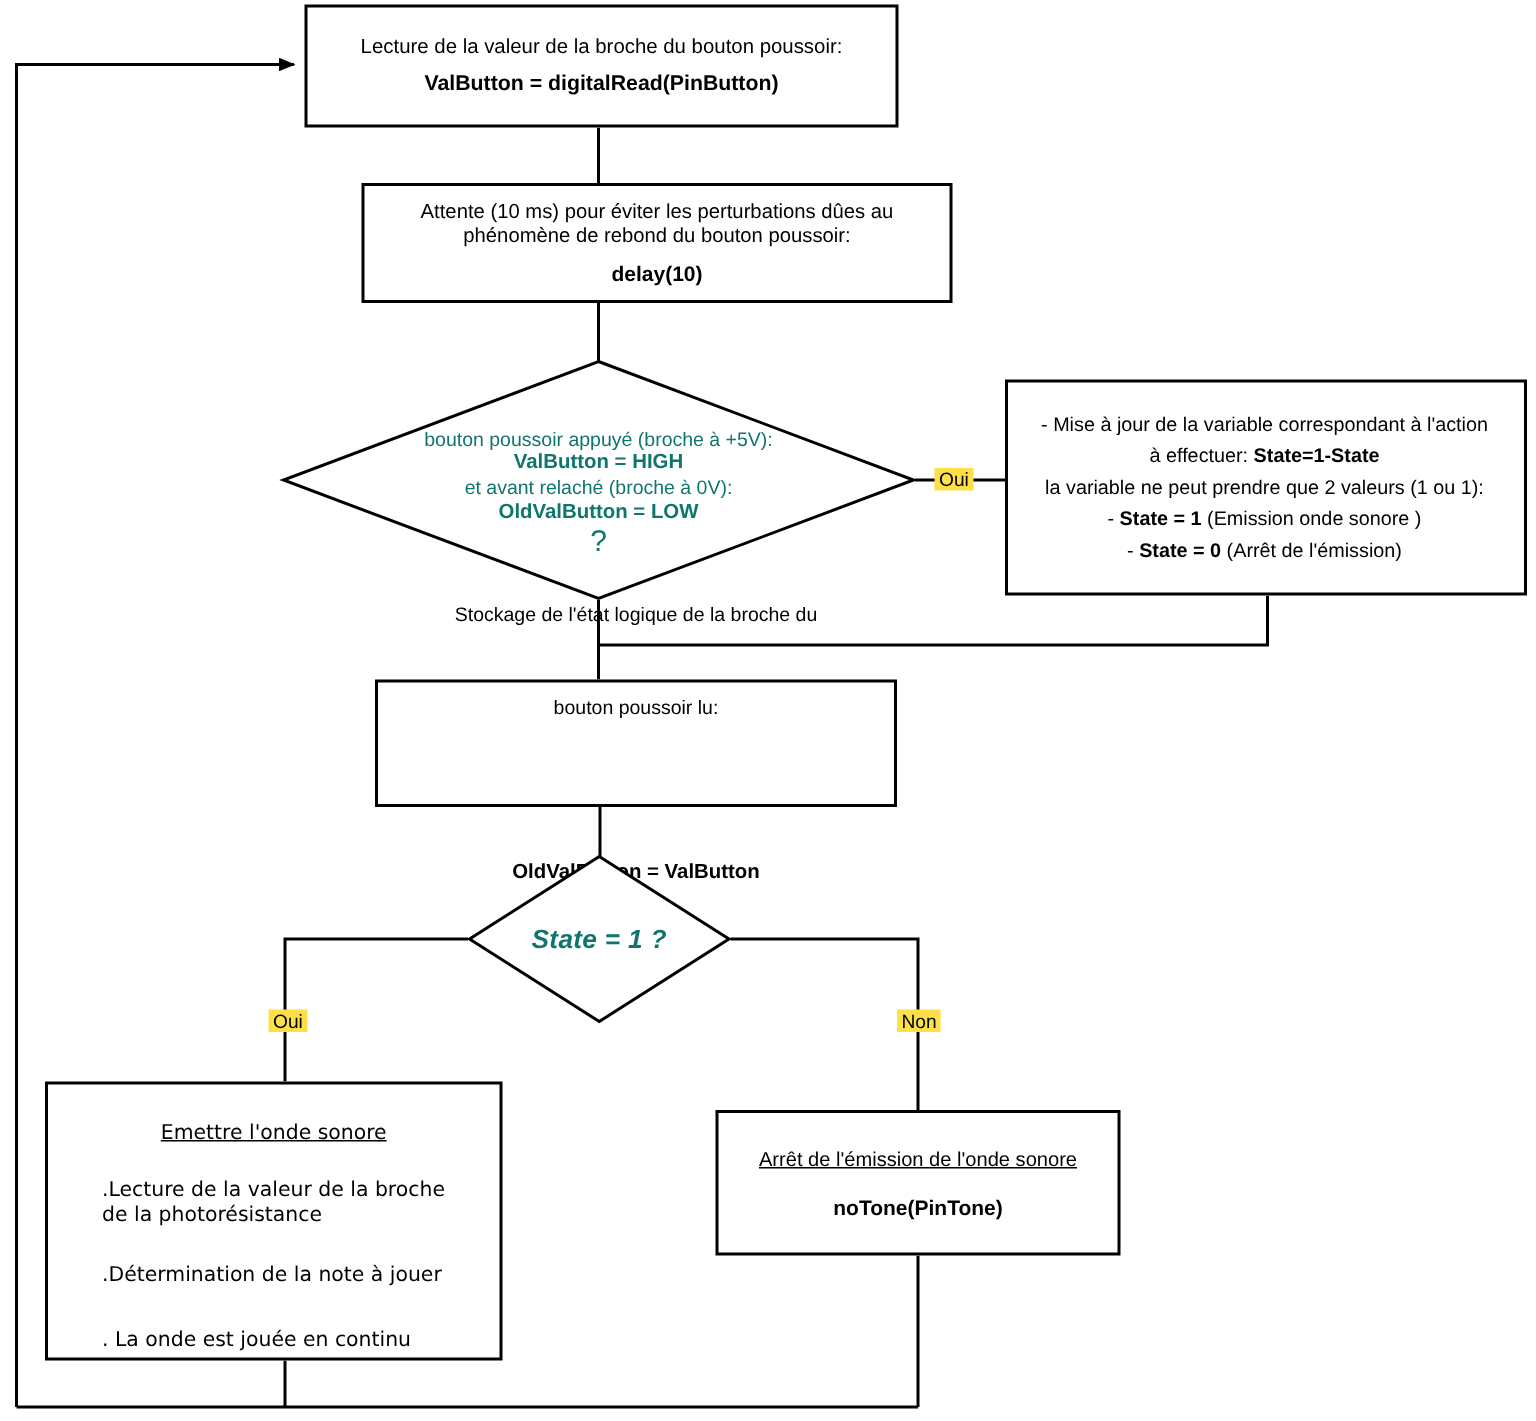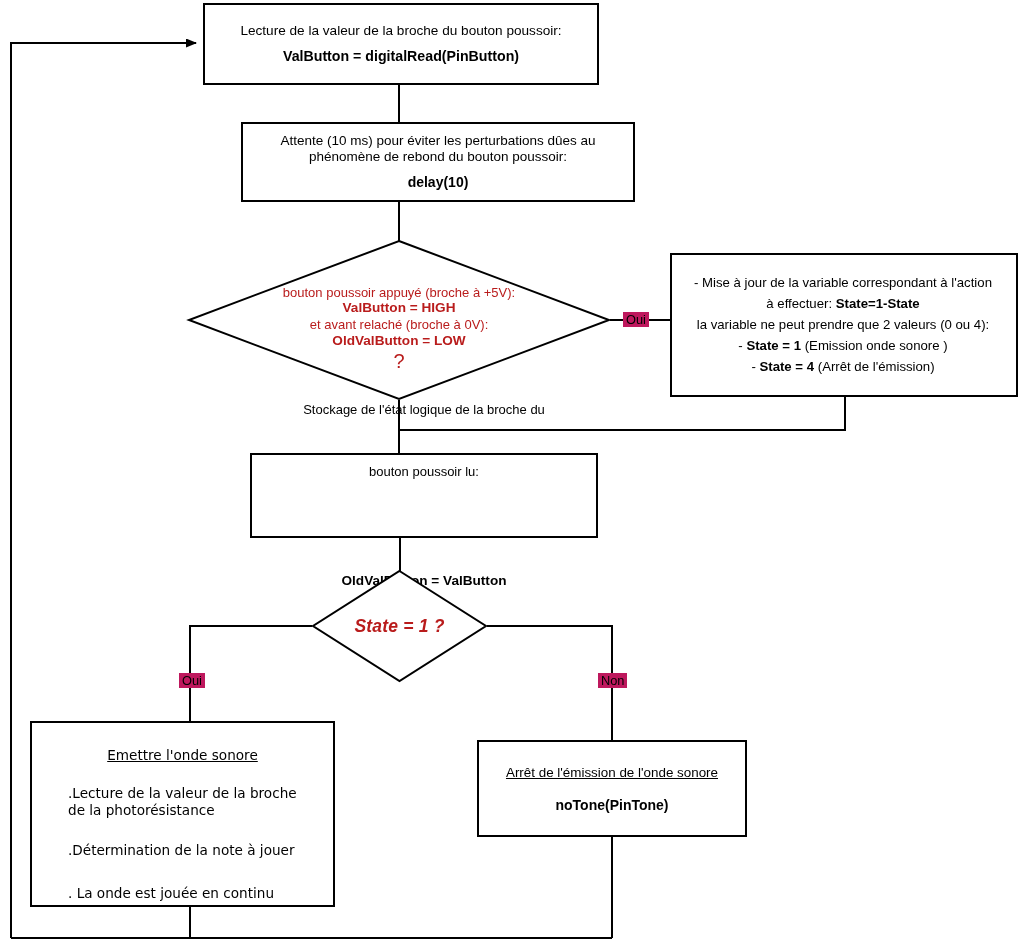--- a/index.html
+++ b/index.html
@@ -90,37 +90,37 @@
   .diamond{
     position:absolute;
     z-index:2;
   }
   .diamond svg{ display:block; overflow:visible; }
   .dtext{
     position:absolute;
     left:0; top:0; width:100%; height:100%;
     display:flex; flex-direction:column;
     align-items:center; justify-content:center;
-    text-align:center; color:#b91c1c;
+    text-align:center; color:#0f766e;
     pointer-events:none;
   }
   #diamond-button{ left:188px; top:240px; width:422px; height:160px; }
   #diamond-button .dtext{ padding-top:8px; }
   #diamond-button .reg{ font-size:13px; line-height:1.22; }
   #diamond-button .bold{ font-size:13.6px; line-height:1.22; }
   #diamond-button .q{ font-size:20px; font-weight:400; line-height:1.0; margin-top:2px; }
 
   #diamond-state{ left:312px; top:570px; width:175px; height:112px; }
   #diamond-state .dtext .bold{ font-size:17.5px; letter-spacing:.2px;font-style:italic; }
 
   .edge-label{
     position:absolute;
     font-size:12.8px;
     color:#000;
-    background:#be185d;
+    background:#fde047;
     padding:0 3px;
     z-index:3;
     white-space:nowrap;
   }
   #label-oui-1{ left:623px; top:312px; }
   #label-oui-2{ left:179px; top:673px; }
   #label-non-2{ left:598px; top:673px; }
 </style>
 </head>
 <body>
@@ -185,26 +185,26 @@
       <span class="line-n bold">OldValButton = LOW</span>
       <span class="line-n q">?</span>
     </div>
   </div>
 
   <div class="node" id="box-state-update">
     <span class="ln">- Mise à jour de la variable correspondant à l'action</span>
     <span class="ln">
       <span>à effectuer: </span><b>State=1-State</b>
     </span>
-    <span class="ln">la variable ne peut prendre que 2 valeurs (0 ou 4):</span>
+    <span class="ln">la variable ne peut prendre que 2 valeurs (1 ou 1):</span>
     <span class="ln">
       <span>- </span><b>State = 1</b><span> (Emission onde sonore )</span>
     </span>
     <span class="ln">
-      <span>- </span><b>State = 4</b><span> (Arrêt de l'émission)</span>
+      <span>- </span><b>State = 0</b><span> (Arrêt de l'émission)</span>
     </span>
   </div>
 
   <div class="node" id="box-stockage">
     <span class="line-n reg">Stockage de l'état logique de la broche du</span>
     <span class="line-n reg">bouton poussoir lu:</span>
     <span class="sp"></span>
     <span class="line-n bold">OldValButton = ValButton</span>
   </div>
 

